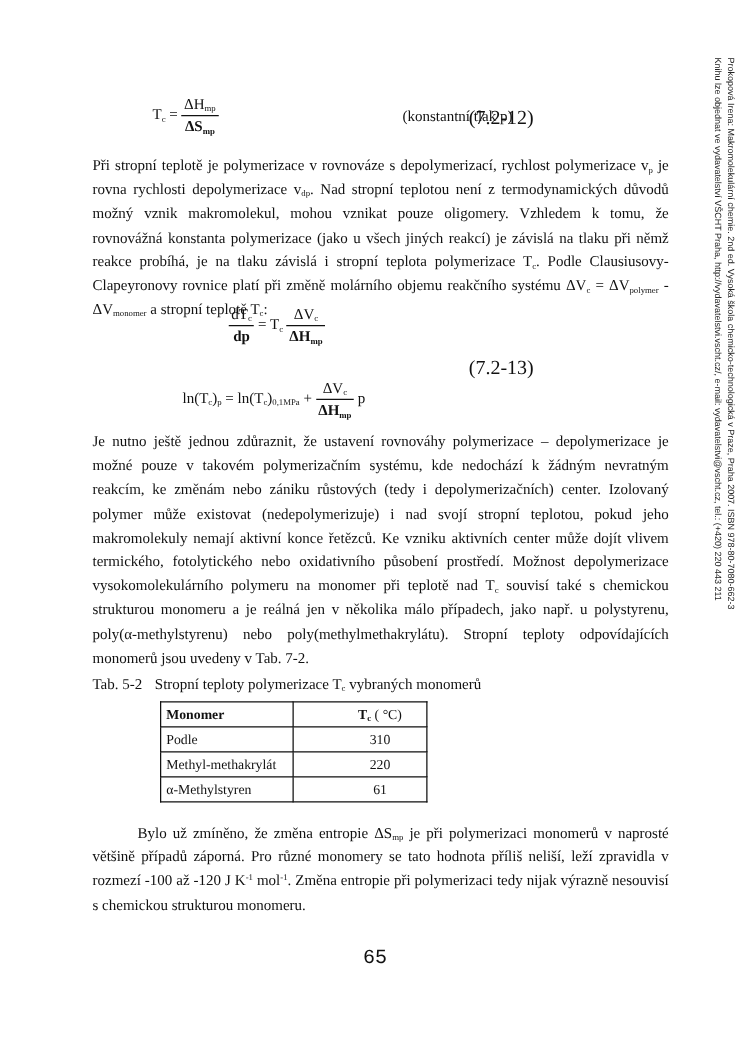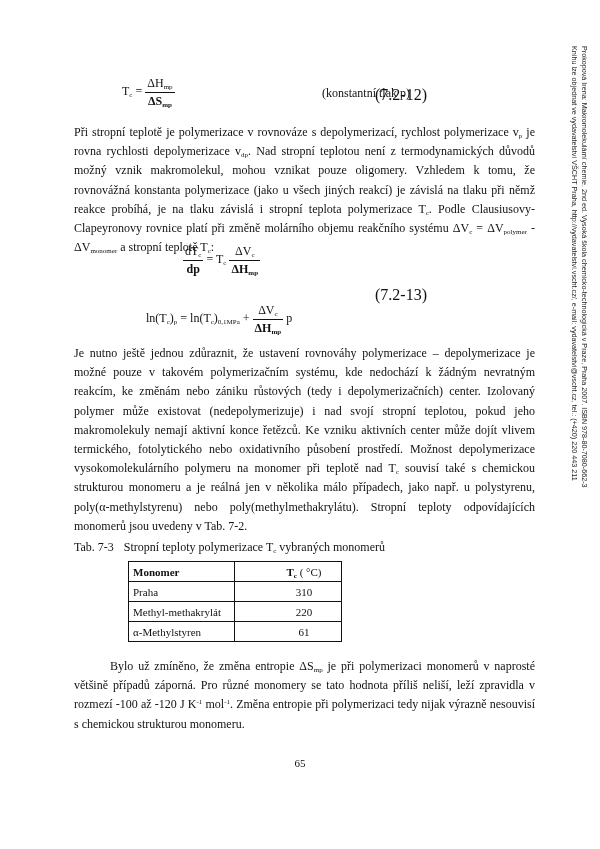--- a/index.html
+++ b/index.html
@@ -16,21 +16,21 @@
   .eq { position: absolute; font-size: 12px; }
   .eqnum { position: absolute; right: 65px; font-size: 16px; }
   table.tab { position: absolute; left: 128px; top: 561px; border-collapse: collapse; font-size: 11px; }
   table.tab td, table.tab th { border: 1px solid #111; padding: 1px 4px; height: 17px; }
   table.tab th { font-weight: bold; text-align: left; }
   table.tab td.val, table.tab th.valh { text-align: center; width: 66px; padding-left: 36px; }
   table.tab td.name, table.tab th.nameh { width: 97px; }
   .side { position: absolute; left: 565px; top: 46px; width: 560px; transform-origin: 0 0;
           transform: translateX(24px) rotate(90deg);
           font-family: "Liberation Sans", "DejaVu Sans", sans-serif; font-size: 7.2px; line-height: 9.5px; color: #222; white-space: nowrap; }
-  .pageno { position: absolute; top: 757px; left: 0; width: 600px; text-align: center; font-size: 11px; }
+  .pageno { position: absolute; top: 757px; left: 0; width: 600px; text-align: center; font-size: 16px; font-family: Liberation Mono, monospace; }
 </style>
 </head>
 <body>
 
 <div class="page">
 
   <div class="eq" style="left:122px; top:76px;">
     <span>T</span><sub>c</sub>
     <span> = </span>
     <span class="frac">
@@ -65,31 +65,31 @@
       <span class="num"><span>ΔV</span><sub>c</sub></span>
       <span class="den"><span>ΔH</span><sub>mp</sub></span>
     </span><span> p</span>
   </div>
 
   <div class="block txt" style="top:344px;">
     <span>Je nutno ještě jednou zdůraznit, že ustavení rovnováhy polymerizace – depolymerizace je možné pouze v takovém polymerizačním systému, kde nedochází k žádným nevratným reakcím, ke změnám nebo zániku růstových (tedy i depolymerizačních) center. Izolovaný polymer může existovat (nedepolymerizuje) i nad svojí stropní teplotou, pokud jeho makromolekuly nemají aktivní konce řetězců. Ke vzniku aktivních center může dojít vlivem termického, fotolytického nebo oxidativního působení prostředí. Možnost depolymerizace vysokomolekulárního polymeru na monomer při teplotě nad T</span><sub>c</sub><span> souvisí také s chemickou strukturou monomeru a je reálná jen v několika málo případech, jako např. u polystyrenu, poly(α-methylstyrenu) nebo poly(methylmethakrylátu). Stropní teploty odpovídajících monomerů jsou uvedeny v Tab. 7-2.</span>
   </div>
 
   <div class="block txt" style="top:538px; text-align:left;">
-    <span>Tab. 7-3</span><span style="display:inline-block;width:10px;"></span><span>Stropní teploty polymerizace T</span><sub>c</sub><span> vybraných monomerů</span>
+    <span>Tab. 5-2</span><span style="display:inline-block;width:10px;"></span><span>Stropní teploty polymerizace T</span><sub>c</sub><span> vybraných monomerů</span>
   </div>
 
   <table class="tab">
     <tbody>
         <tr>
       <th class="nameh">Monomer</th>
       <th class="valh"><span>T</span><sub>c</sub><span style="font-weight:normal;"> ( °C)</span></th>
     </tr>
     <tr>
-      <td class="name">Praha</td>
+      <td class="name">Podle</td>
       <td class="val">310</td>
     </tr>
     <tr>
       <td class="name">Methyl-methakrylát</td>
       <td class="val">220</td>
     </tr>
     <tr>
       <td class="name">α-Methylstyren</td>
       <td class="val">61</td>
     </tr>

